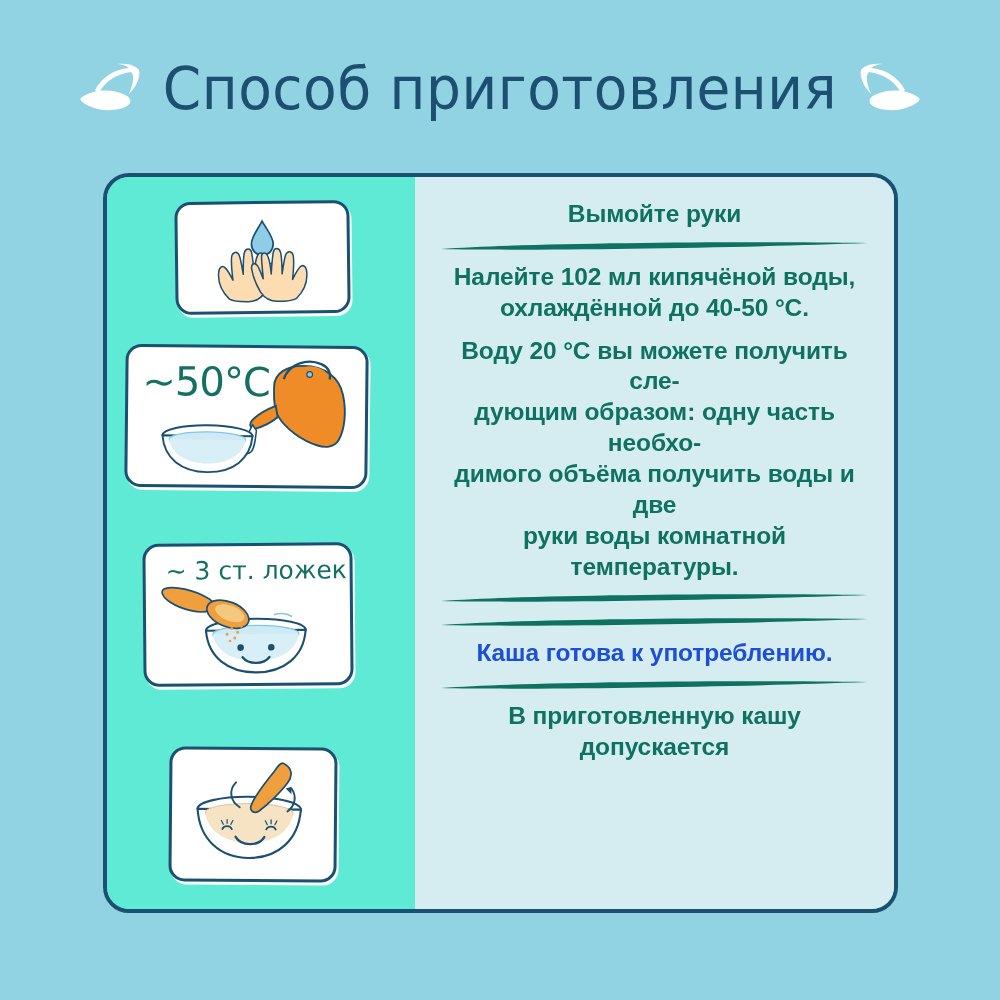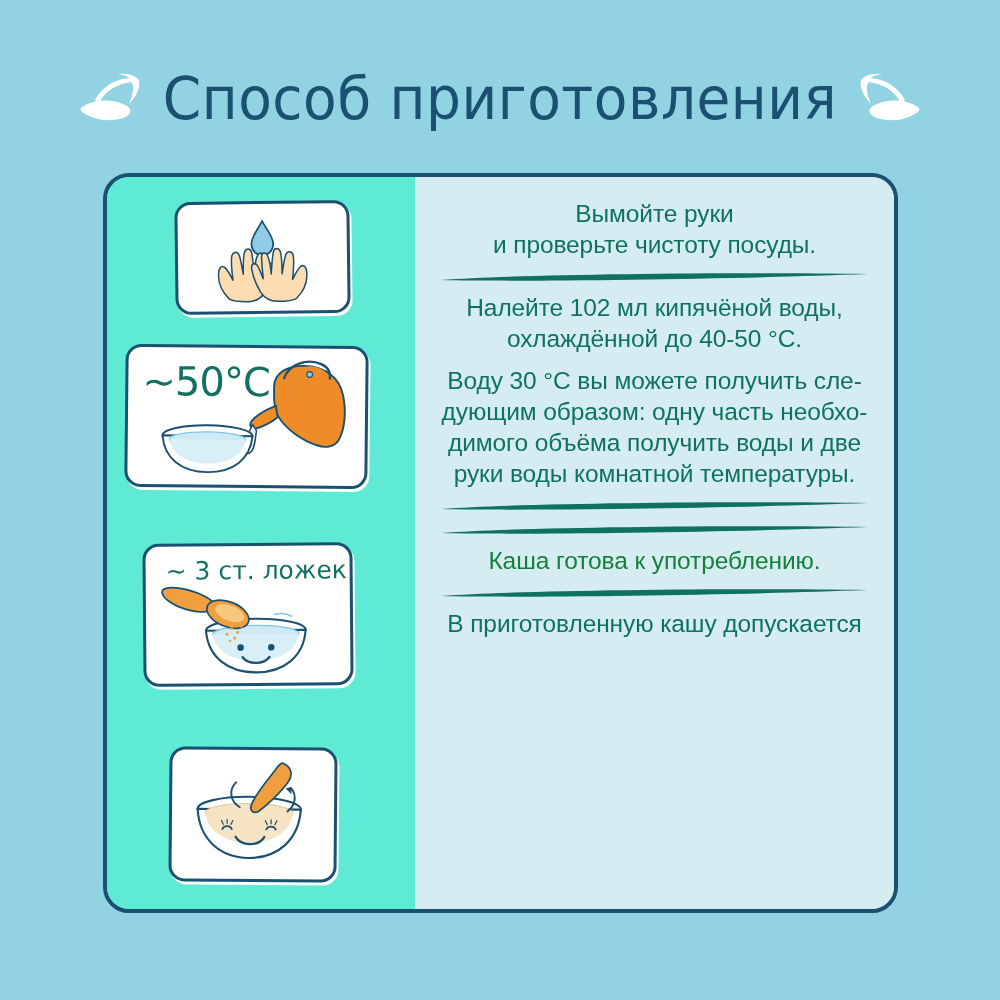--- a/index.html
+++ b/index.html
@@ -12,21 +12,21 @@
     background: #91d2e3;
     font-family: "Liberation Sans", "DejaVu Sans", sans-serif;
     overflow: hidden;
     position: relative;
   }
 
   
   .title-row {
     position: absolute;
     left: 0;
-    top: 56px;
+    top: 46px;
     width: 1000px;
     height: 86px;
     display: flex;
     align-items: center;
     justify-content: center;
     gap: 16px;
   }
   .title-text {
     font-family: "DejaVu Sans", "Liberation Sans", sans-serif;
     font-size: 55px;
@@ -94,21 +94,21 @@
     white-space: nowrap;
     line-height: 1;
   }
   .cap-50 { left: 14px; top: 14px; font-size: 40px; letter-spacing: -1px; }
   .cap-spoon { left: 20px; top: 12px; font-size: 25px; }
 
   
   .tblock {
     color: #0f7260;
     font-family: "Liberation Sans", "DejaVu Sans", sans-serif;
-    font-weight: normal;
+    font-weight: bold;
     font-size: 24.5px;
     line-height: 1.26;
     text-align: center;
     letter-spacing: -0.1px;
   }
   .tblock + .tblock { margin-top: 12px; }
   .tline { display: block; }
 
   .divider {
     width: 100%;
@@ -258,48 +258,47 @@
         </g>
       </svg>
     </div>
 
   </div>
 
   <div class="col-right" style="background: rgb(213, 237, 240);">
     <div id="steps-host">
         <div class="tblock" style="color: rgb(15, 114, 96);">
           <span class="tline">Вымойте руки</span>
-          <span class="tline">и проверьте чистоту посуды.</span>
         </div>
         <div class="divider">
     <svg viewBox="0 0 440 14" preserveAspectRatio="none" xmlns="http://www.w3.org/2000/svg">
       <path d="M2 9 C90 3, 300 1, 438 3 C300 8, 90 11, 2 9 Z" fill="#0f7260"></path>
     </svg>
   </div>
         <div class="tblock" style="color: rgb(15, 114, 96);">
           <span class="tline">Налейте 102 мл кипячёной воды,</span>
           <span class="tline">охлаждённой до 40-50 °C.</span>
         </div>
         <div class="tblock" style="color: rgb(15, 114, 96);">
-          <span class="tline">Воду 30 °C вы можете получить сле-</span>
+          <span class="tline">Воду 20 °C вы можете получить сле-</span>
           <span class="tline">дующим образом: одну часть необхо-</span>
           <span class="tline">димого объёма получить воды и две</span>
           <span class="tline">руки воды комнатной температуры.</span>
         </div>
         <div class="divider">
     <svg viewBox="0 0 440 14" preserveAspectRatio="none" xmlns="http://www.w3.org/2000/svg">
       <path d="M2 9 C90 3, 300 1, 438 3 C300 8, 90 11, 2 9 Z" fill="#0f7260"></path>
     </svg>
   </div>
         <div class="divider">
     <svg viewBox="0 0 440 14" preserveAspectRatio="none" xmlns="http://www.w3.org/2000/svg">
       <path d="M2 9 C90 3, 300 1, 438 3 C300 8, 90 11, 2 9 Z" fill="#0f7260"></path>
     </svg>
   </div>
-        <div class="tblock" style="color: #15803d;">
+        <div class="tblock" style="color: #1d4ed8;">
           <span class="tline">Каша готова к употреблению.</span>
         </div>
         <div class="divider">
     <svg viewBox="0 0 440 14" preserveAspectRatio="none" xmlns="http://www.w3.org/2000/svg">
       <path d="M2 9 C90 3, 300 1, 438 3 C300 8, 90 11, 2 9 Z" fill="#0f7260"></path>
     </svg>
   </div>
         <div class="tblock" style="color: rgb(15, 114, 96);">
           <span class="tline">В приготовленную кашу допускается</span>
         </div>

